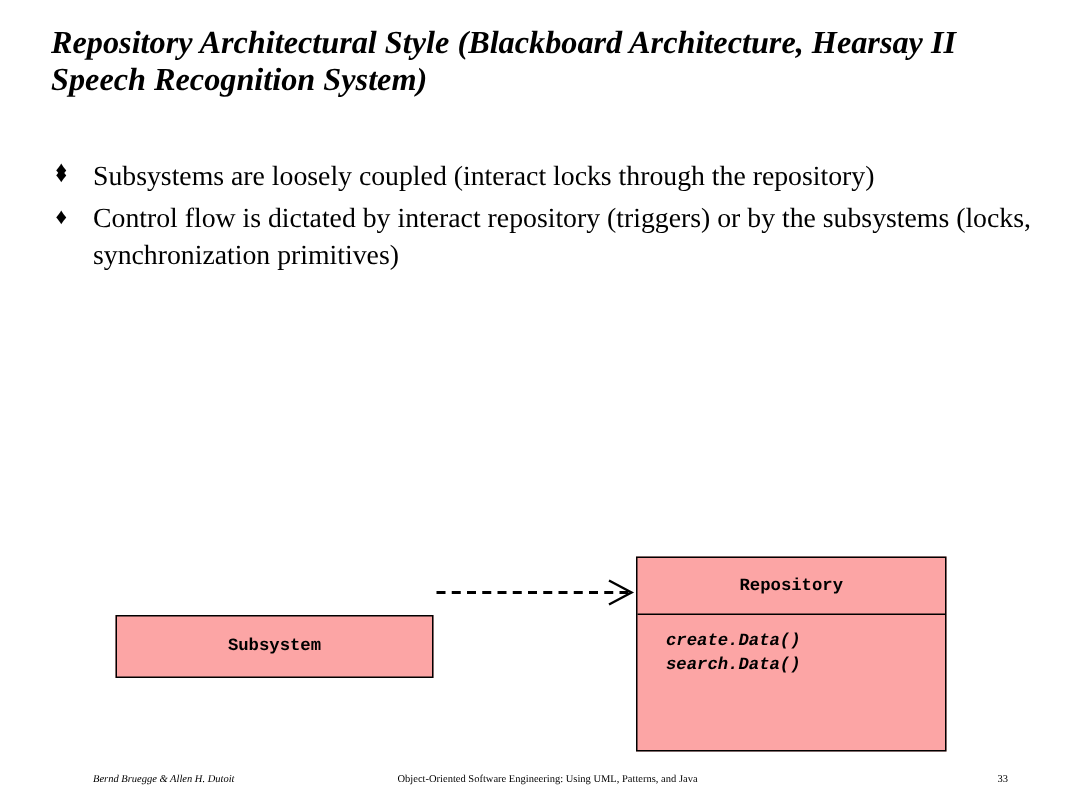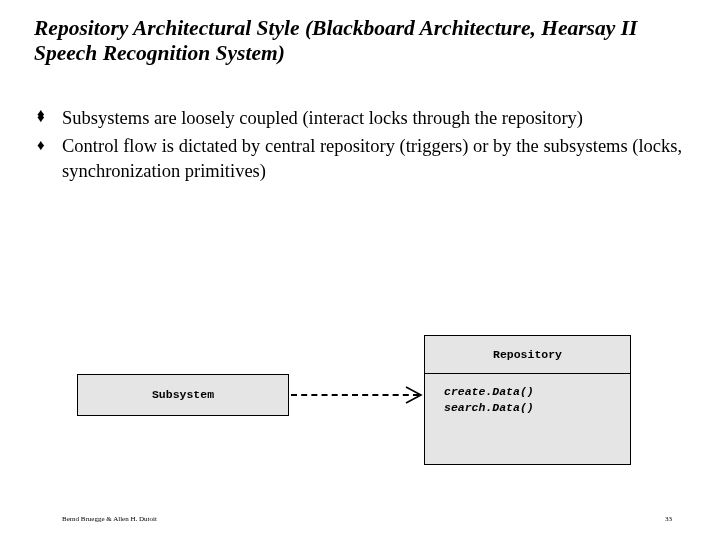--- a/index.html
+++ b/index.html
@@ -63,22 +63,23 @@
     position: absolute;
     left: 0;
     top: 330px;
     width: 720px;
     height: 150px;
   }
 
   .uml-box {
     position: absolute;
     border: 1px solid #000000;
-    background: #e5e5e5;
+    background: #fca5a5;
     box-sizing: border-box;
+    margin-top: 36px;
   }
 
   .uml-name {
     font-family: "Liberation Mono", monospace;
     font-weight: bold;
     font-size: 11.5px;
     text-align: center;
     color: #000000;
     line-height: 14px;
   }
@@ -147,20 +148,21 @@
     width: 720px;
     height: 20px;
     font-family: "Liberation Serif", serif;
     font-size: 7px;
     color: #000000;
   }
   .footer-left {
     position: absolute;
     left: 62px;
     top: 2px;
+    font-style: italic;
   }
   .footer-center {
     position: absolute;
     left: 265px;
     top: 2px;
   }
   .footer-right {
     position: absolute;
     left: 665px;
     top: 2px;
@@ -176,21 +178,21 @@
   <div class="bullets">
     <div class="bullet">
       <span class="marker">♦</span>
     </div>
     <div class="bullet">
       <span class="marker">♦</span>
       <span>Subsystems are loosely coupled (interact locks through the repository)</span>
     </div>
     <div class="bullet">
       <span class="marker">♦</span>
-      <span>Control flow is dictated by central repository (triggers) or by the subsystems (locks, synchronization primitives)</span>
+      <span>Control flow is dictated by interact repository (triggers) or by the subsystems (locks, synchronization primitives)</span>
     </div>
   </div>
 
   <div class="diagram">
 
     <div class="uml-box" id="repository-box">
       <div class="hdr">
         <span class="uml-name">Repository</span>
       </div>
       <div class="body uml-ops">
@@ -205,16 +207,17 @@
 
     <div class="arrow-line"></div>
     <svg class="arrow-head" viewBox="0 0 18 18">
       <polyline points="1,1 16,9 1,17" fill="none" stroke="#000000" stroke-width="1.6"></polyline>
     </svg>
 
   </div>
 
   <div class="footer">
     <span class="footer-left">Bernd Bruegge &amp; Allen H. Dutoit</span>
+    <span class="footer-center">Object-Oriented Software Engineering: Using UML, Patterns, and Java</span>
     <span class="footer-right">33</span>
   </div>
 
 </div>
 
 </body></html>

